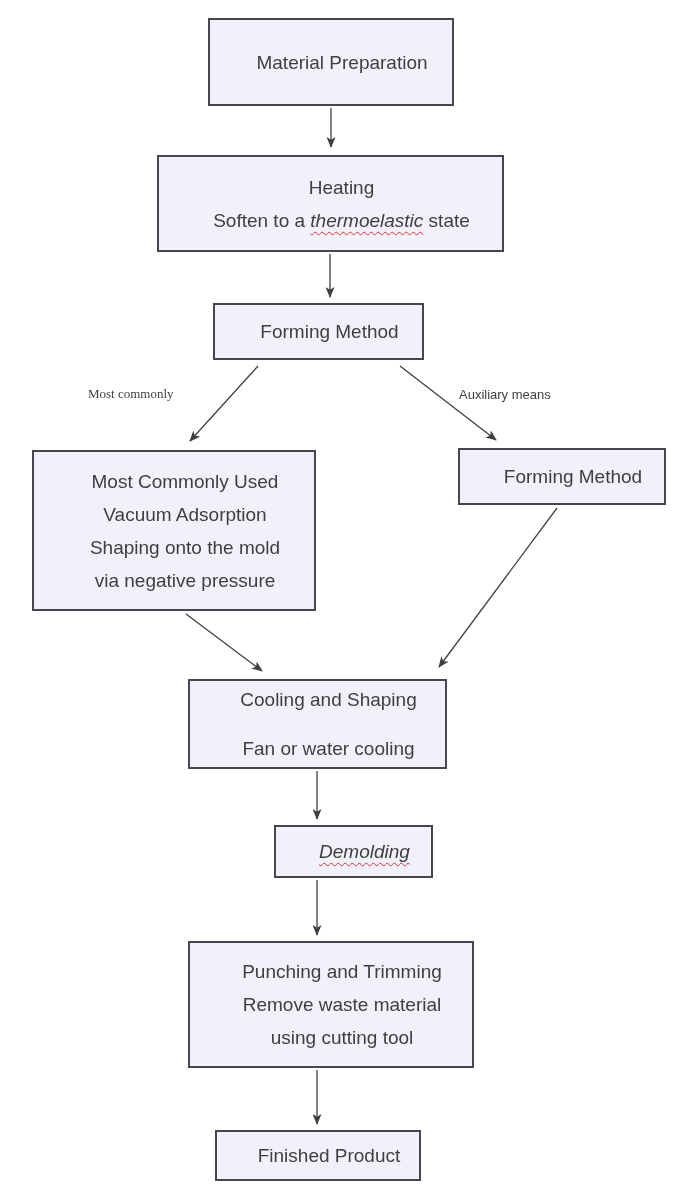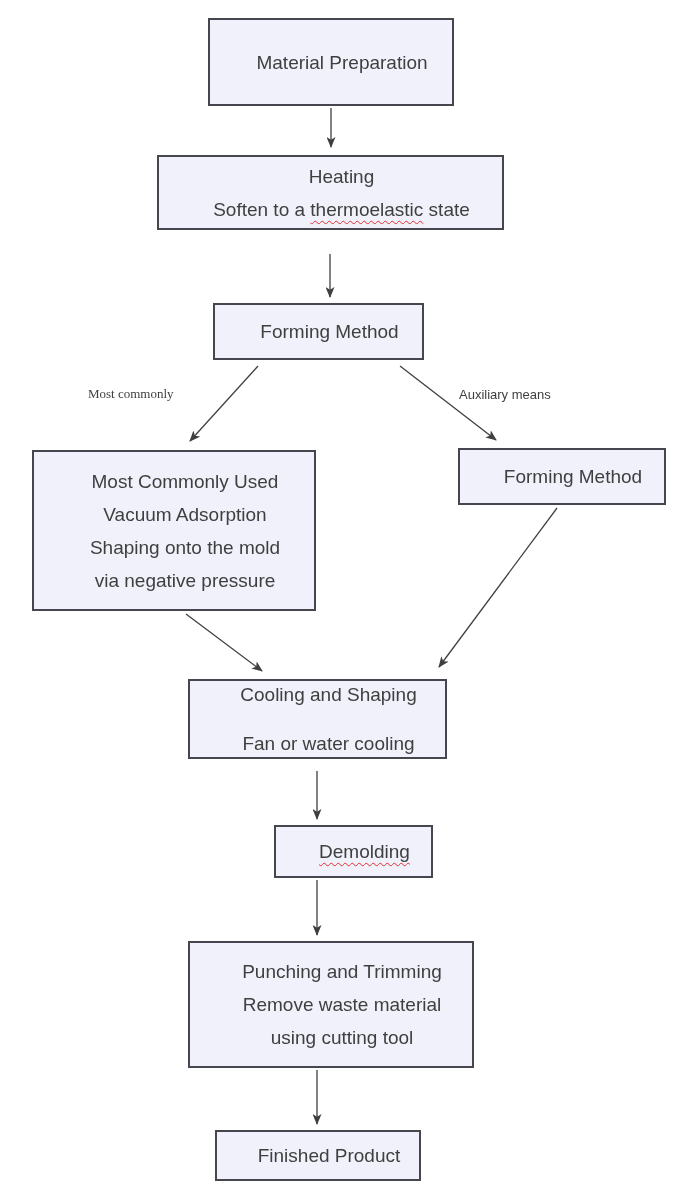--- a/index.html
+++ b/index.html
@@ -24,43 +24,44 @@
     flex-direction: column;
     align-items: center;
     justify-content: center;
     text-align: center;
     font-size: 19px;
     line-height: 33px;
     color: #3f3f3f;
     padding-left: 22px;
   }
   .n-material  { left: 208px; top: 18px;   width: 246px; height: 88px; }
-  .n-heating   { left: 157px; top: 155px;  width: 347px; height: 75px; text-align: right; }
+  .n-heating   { left: 157px; top: 155px;  width: 347px; height: 97px; text-align: right; }
   .n-forming   { left: 213px; top: 303px;  width: 211px; height: 57px; }
   .n-vacuum    { left: 32px;  top: 450px;  width: 284px; height: 161px; }
   .n-formaux   { left: 458px; top: 448px;  width: 208px; height: 57px; }
-  .n-cooling   { left: 188px; top: 679px;  width: 259px; height: 80px; gap: 16px; }
+  .n-cooling   { left: 188px; top: 679px;  width: 259px; height: 90px; gap: 16px; }
   .n-demolding { left: 238px; top: 825px;  width: 159px; height: 53px; margin-left: 36px; }
   .n-punching  { left: 188px; top: 941px;  width: 286px; height: 127px; align-items: center; }
   .n-finished  { left: 215px; top: 1130px; width: 206px; height: 51px; }
   .edge-label {
     position: absolute;
     font-size: 13px;
     color: #3f3f3f;
     white-space: nowrap;
   }
   .el-left  { left: 88px;  top: 386px; font-family: Liberation Serif, serif; }
   .el-right { left: 459px; top: 387px; }
   .wavy {
     text-decoration-line: underline;
     text-decoration-style: wavy;
     text-decoration-color: #e03030;
     text-decoration-thickness: 1px;
     text-underline-offset: 4px;
     text-decoration-skip-ink: none;
+    font-style: italic;
   }
 </style>
 </head>
 <body>
 
 <svg class="arrow-layer" width="700" height="1201" viewBox="0 0 700 1201" xmlns="http://www.w3.org/2000/svg">
   <defs>
     <marker id="ah" markerUnits="userSpaceOnUse" markerWidth="11" markerHeight="9" refX="10" refY="4.5" orient="auto">
       <path d="M0,0 L11,4.5 L0,9 L2.8,4.5 z" fill="#3f3f3f"></path>
     </marker>

